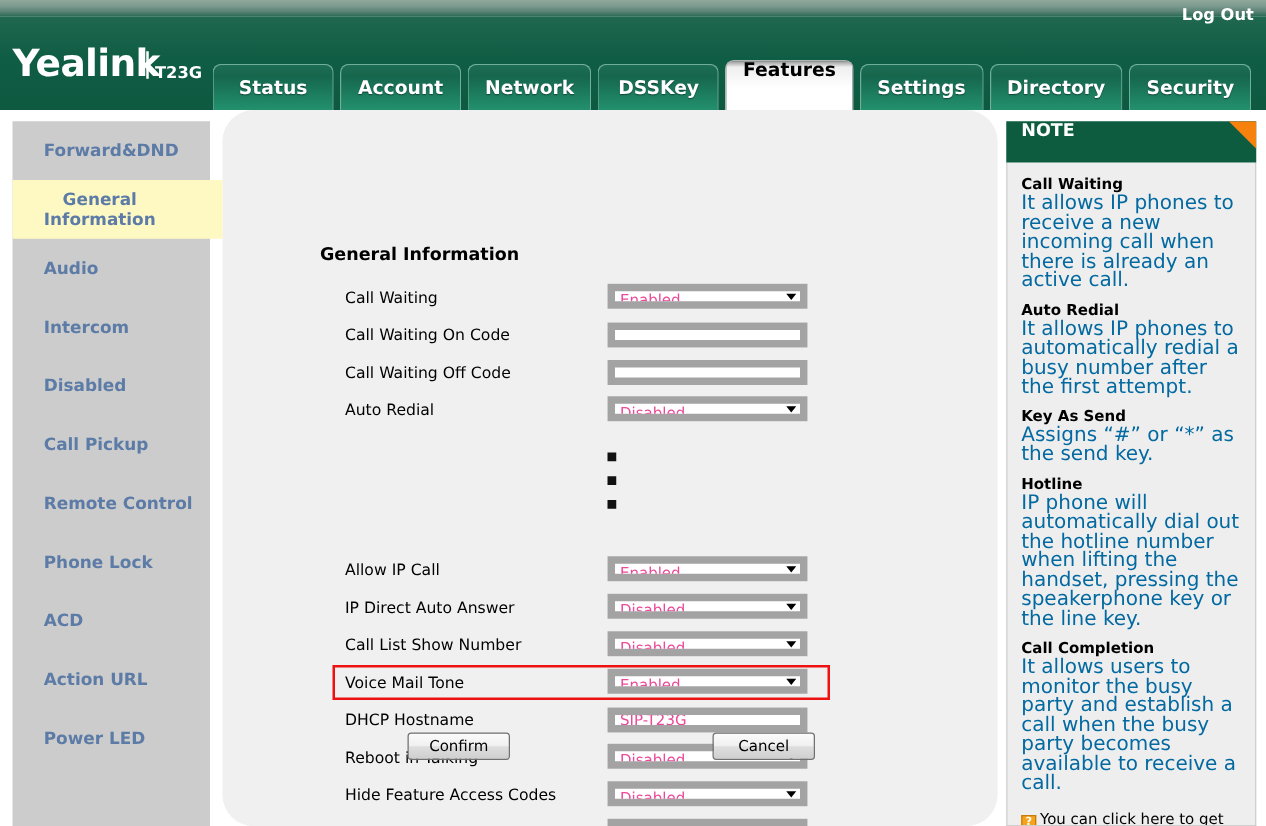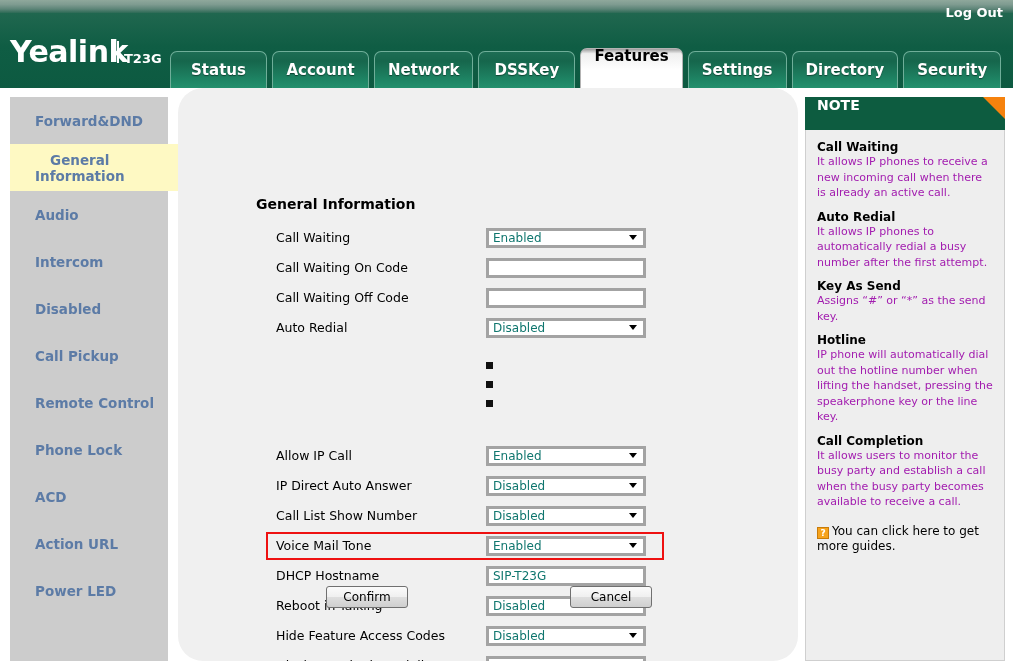--- a/index.html
+++ b/index.html
@@ -176,23 +176,23 @@
   .form-row .fctrl {
     position: absolute;
     left: 308px;
     width: 160px;
   }
   select.fc, input.fc {
     width: 160px;
     height: 20px;
     font-size: 12px;
     font-family: "DejaVu Sans", sans-serif;
-    border: 3px solid #a3a3a3;
+    border: 6px solid #a3a3a3;
     background: #ffffff;
-    color: #0f766e;
+    color: #ec4899;
     padding: 0 4px;
     -webkit-appearance: none;
     -moz-appearance: none;
     appearance: none;
     border-radius: 0;
     outline: none;
   }
   .selwrap { position: relative; width: 160px; height: 20px; }
   .selwrap::after {
     content: "";
@@ -276,22 +276,22 @@
     overflow: hidden;
   }
   .note-title {
     font-size: 12px;
     font-weight: bold;
     color: #000000;
     margin-top: 9px;
   }
   .note-title:first-child { margin-top: 0; }
   .note-text {
-    font-size: 11px;
-    color: #a21caf;
+    font-size: 16px;
+    color: #0369a1;
     line-height: 15.5px;
   }
   .note-link-row {
     margin-top: 14px;
     font-size: 12px;
     line-height: 15.5px;
     color: #000000;
   }
   .help-icon {
     display: inline-block;

